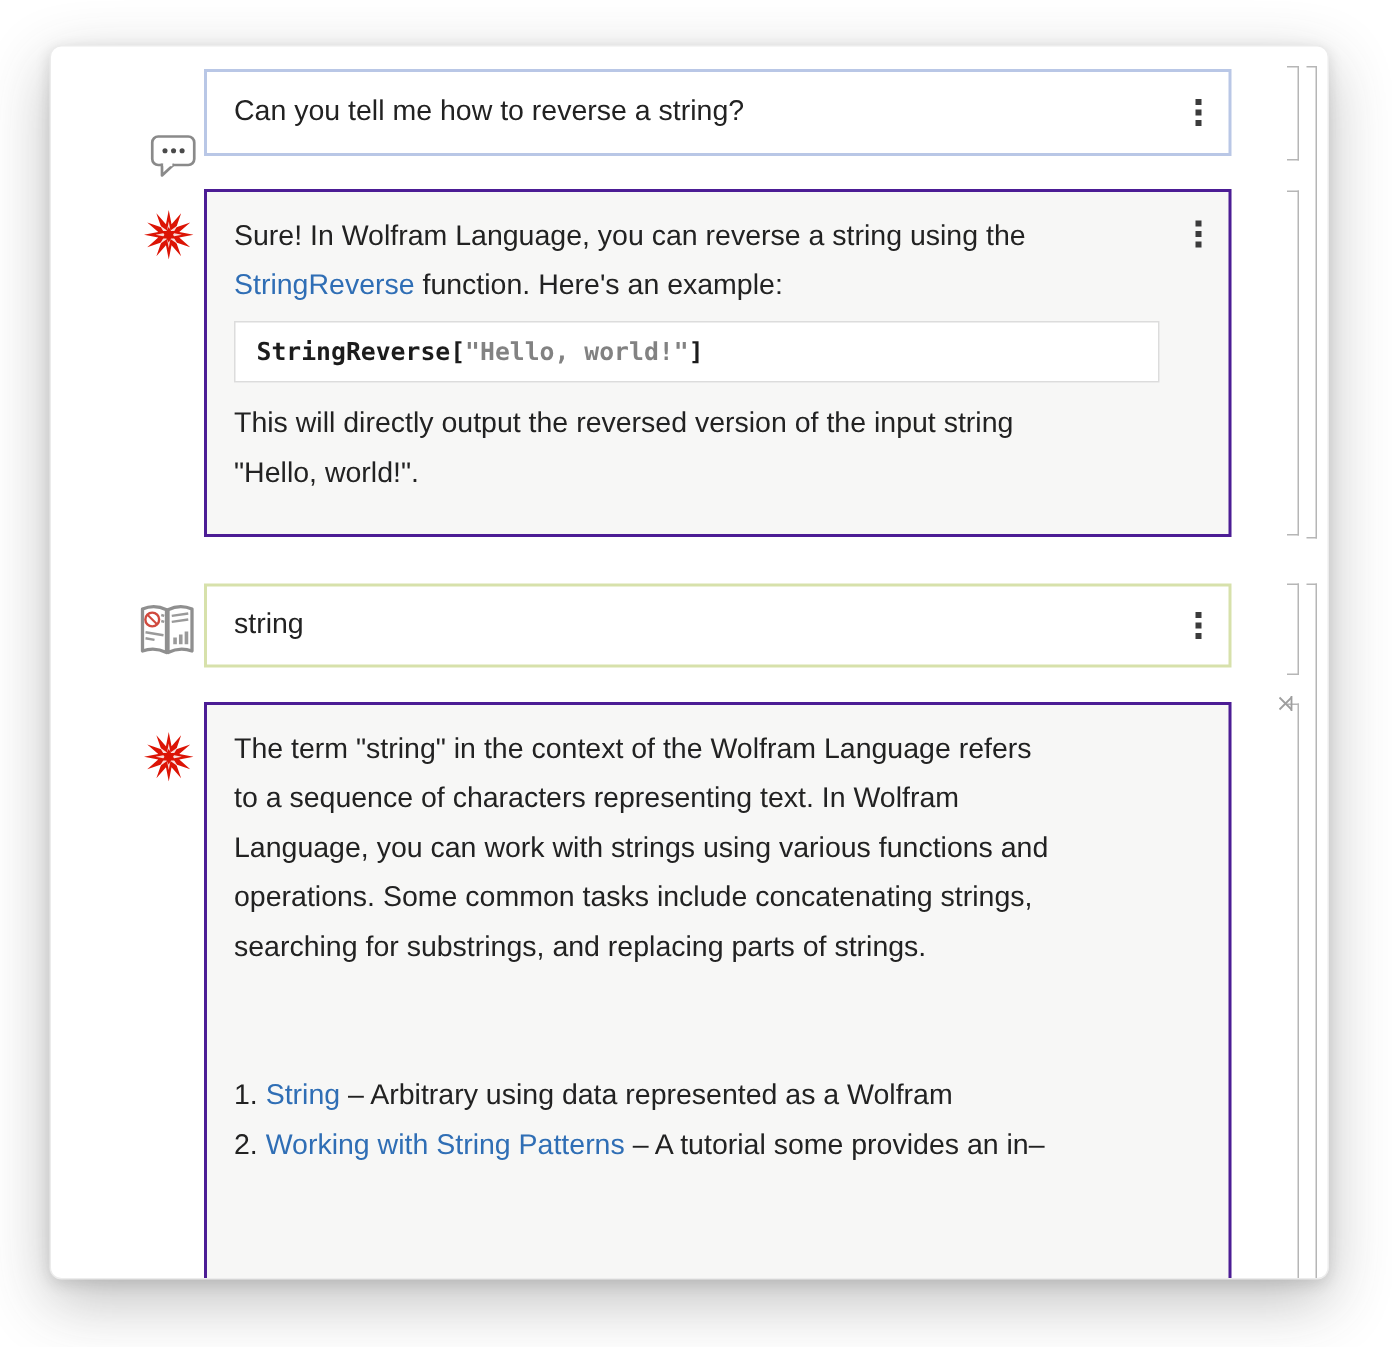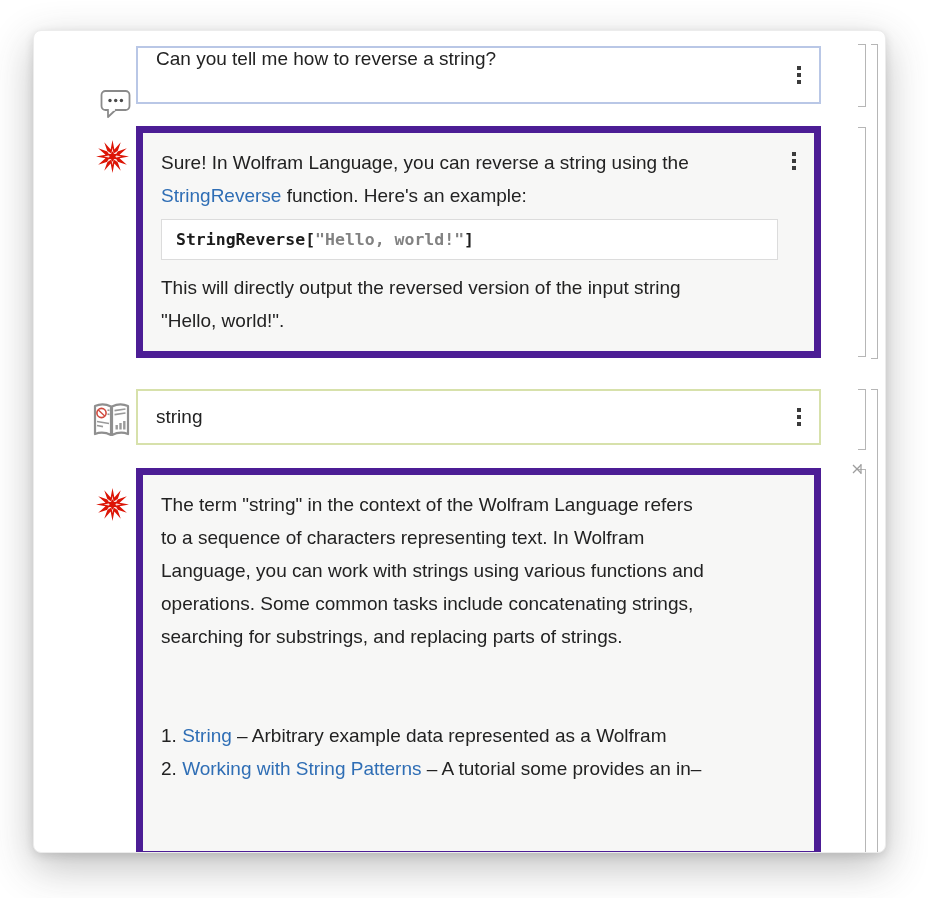--- a/index.html
+++ b/index.html
@@ -7,30 +7,30 @@
   .window{
     position:absolute;left:33px;top:30px;width:851px;height:821px;
     background:#ffffff;border-radius:8px;overflow:hidden;
     box-shadow:0 14px 42px rgba(60,60,60,.32),0 3px 10px rgba(0,0,0,.12);
     border:1px solid #ececec;
   }
   .cell{position:absolute;left:102px;width:685px;box-sizing:border-box;}
   .chat-input-cell{
     top:15px;height:58px;background:#fff;
     border:2px solid var(--chat-input-border,#b9c7e6);
-    display:flex;align-items:flex-start;padding:0 18px;
+    display:flex;align-items:center;padding:0 18px;
   }
   .lookup-cell{
     top:358px;height:56px;background:#fff;
     border:2px solid var(--lookup-input-border,#d7e1ab);
     display:flex;align-items:center;padding:0 18px;
   }
   .assistant-cell{
     background:var(--assistant-bg,#f7f7f6);
-    border:7px solid #4c1d95;padding:13px 18px;
+    border:2px solid #4c1d95;padding:13px 18px;
   }
   .assistant-cell.first{top:95px;height:232px;}
   .assistant-cell.second{top:437px;height:390px;}
   .tline{white-space:nowrap;font-size:19px;line-height:33px;color:#222;}
   .cellText{font-size:19px;color:#222;}
   a.wl-link{color:var(--link,#2f6eb5);text-decoration:none;cursor:pointer;}
   .para-gap{height:33px;}
   .codeblock{
     width:617px;box-sizing:border-box;background:#fff;border:1px solid #dcdcdc;
     margin:7px 0 11px 0;padding:10px 14px;
@@ -150,21 +150,21 @@
 
     <div class="cell assistant-cell second">
       <div class="tline"><span>The term "string" in the context of the Wolfram Language refers</span></div>
       <div class="tline"><span>to a sequence of characters representing text. In Wolfram</span></div>
       <div class="tline"><span>Language, you can work with strings using various functions and</span></div>
       <div class="tline"><span>operations. Some common tasks include concatenating strings,</span></div>
       <div class="tline"><span>searching for substrings, and replacing parts of strings.</span></div>
       <div class="para-gap"></div>
       <div class="para-gap"></div>
       <div class="tline">
-        <span>1. </span><a class="wl-link">String</a><span> – Arbitrary example data represented as a Wolfram</span>
+        <span>1. </span><a class="wl-link">String</a><span> – Arbitrary using data represented as a Wolfram</span>
       </div>
       <div class="tline">
         <span>2. </span><a class="wl-link">Working with String Patterns</a><span> – A tutorial some provides an in–</span>
       </div>
     </div>
 
     <div class="bracket bkt-c1"></div>
     <div class="bracket group bkt-g1"></div>
     <div class="bracket bkt-c2"></div>
     <div class="bracket bkt-c3"></div>

